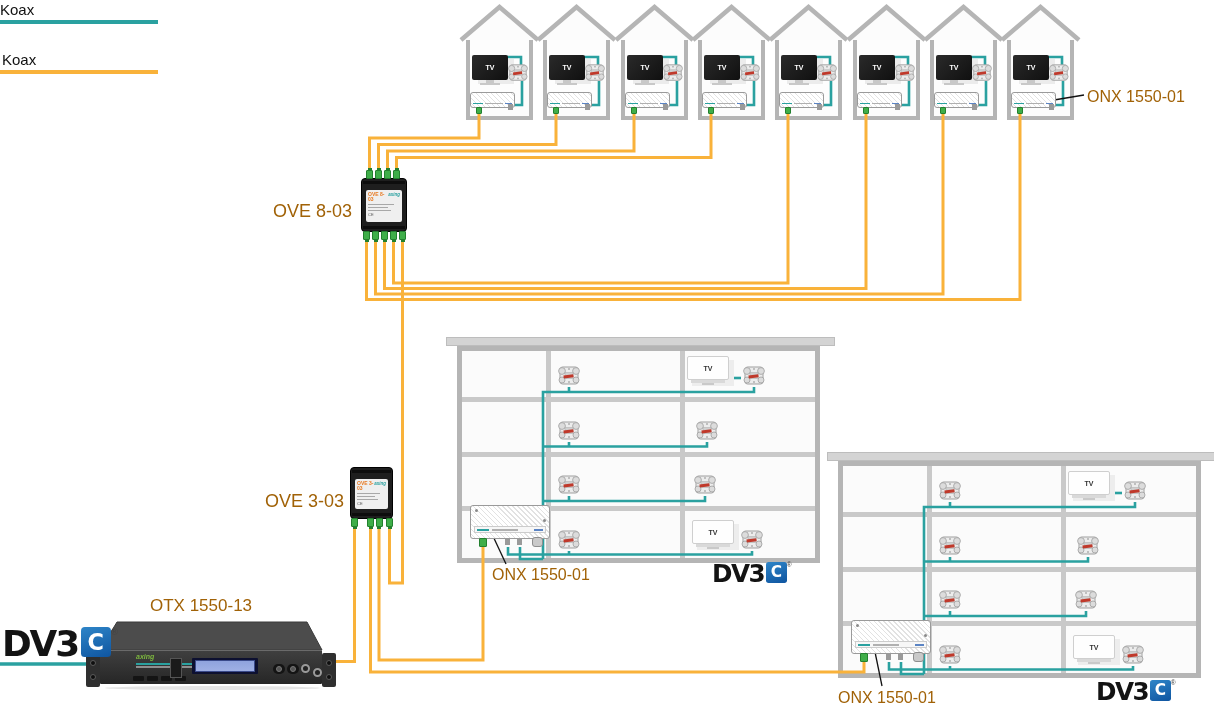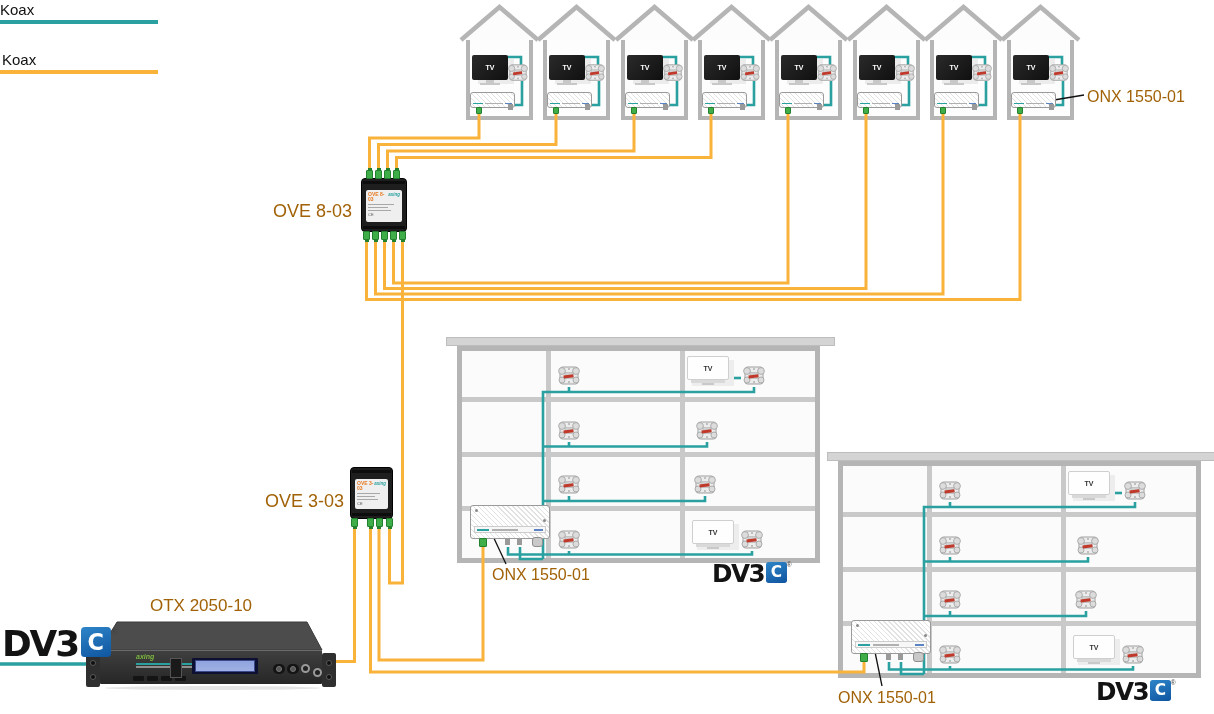--- a/index.html
+++ b/index.html
@@ -577,21 +577,21 @@
       <div class="abs" style="left: 915px; top: 643.5px; width: 9px; height: 2px; background: rgb(91, 132, 196);"></div>
       <div class="abs" style="left: 856px; top: 624px; width: 3px; height: 3px; background: rgb(138, 138, 138); border-radius: 50%;"></div>
       <div class="abs" style="left: 924px; top: 634px; width: 3px; height: 3px; background: rgb(138, 138, 138); border-radius: 50%;"></div>
       <div class="abs gc" style="left: 860px; top: 653px; width: 8px; height: 9px;"></div>
       <div class="abs" style="left: 886px; top: 653px; width: 5px; height: 7px; background: rgb(154, 154, 154);"></div>
       <div class="abs" style="left: 898px; top: 653px; width: 5px; height: 7px; background: rgb(154, 154, 154);"></div>
       <div class="abs" style="left: 913px; top: 652px; width: 11px; height: 10px; background: rgb(201, 201, 201); border: 1px solid rgb(142, 142, 142); border-radius: 3px;"></div>
       <div class="abs lbl lbl-sm" style="left: 492px; top: 566px;">ONX 1550-01</div>
       <div class="abs lbl lbl-sm" style="left: 838px; top: 689px;">ONX 1550-01</div>
       <div class="abs lbl lbl-sm" style="left: 1087px; top: 88px;">ONX 1550-01</div>
-      <div class="abs lbl" style="left: 150px; top: 597px; font-size: 17px;">OTX 2050-10</div>
+      <div class="abs lbl" style="left: 150px; top: 597px; font-size: 17px;">OTX 1550-13</div>
       <div class="abs" style="left: 95px; top: 620px; width: 232px; height: 32px;"><svg width="232" height="32">
           <polygon points="22,2 212,2 227,30 5,30" fill="#4c4c4c" stroke="#3a3a3a" stroke-width="1"></polygon>
         </svg></div>
       <div class="abs" style="left: 100px; top: 650px; width: 222px; height: 34px; background: linear-gradient(rgb(63, 63, 63), rgb(38, 38, 38)); border-top: 1px solid rgb(106, 106, 106); border-radius: 1px;"></div>
       <div class="abs" style="left: 86px; top: 653px; width: 14px; height: 34px; background: rgb(47, 47, 47); border-radius: 2px;"></div>
       <div class="abs" style="left: 90px; top: 660px; width: 6px; height: 6px; background: rgb(15, 15, 15); border: 1px solid rgb(90, 90, 90); border-radius: 50%;"></div>
       <div class="abs" style="left: 90px; top: 674px; width: 6px; height: 6px; background: rgb(15, 15, 15); border: 1px solid rgb(90, 90, 90); border-radius: 50%;"></div>
       <div class="abs" style="left: 322px; top: 653px; width: 14px; height: 34px; background: rgb(47, 47, 47); border-radius: 2px;"></div>
       <div class="abs" style="left: 326px; top: 660px; width: 6px; height: 6px; background: rgb(15, 15, 15); border: 1px solid rgb(90, 90, 90); border-radius: 50%;"></div>
       <div class="abs" style="left: 326px; top: 674px; width: 6px; height: 6px; background: rgb(15, 15, 15); border: 1px solid rgb(90, 90, 90); border-radius: 50%;"></div>

